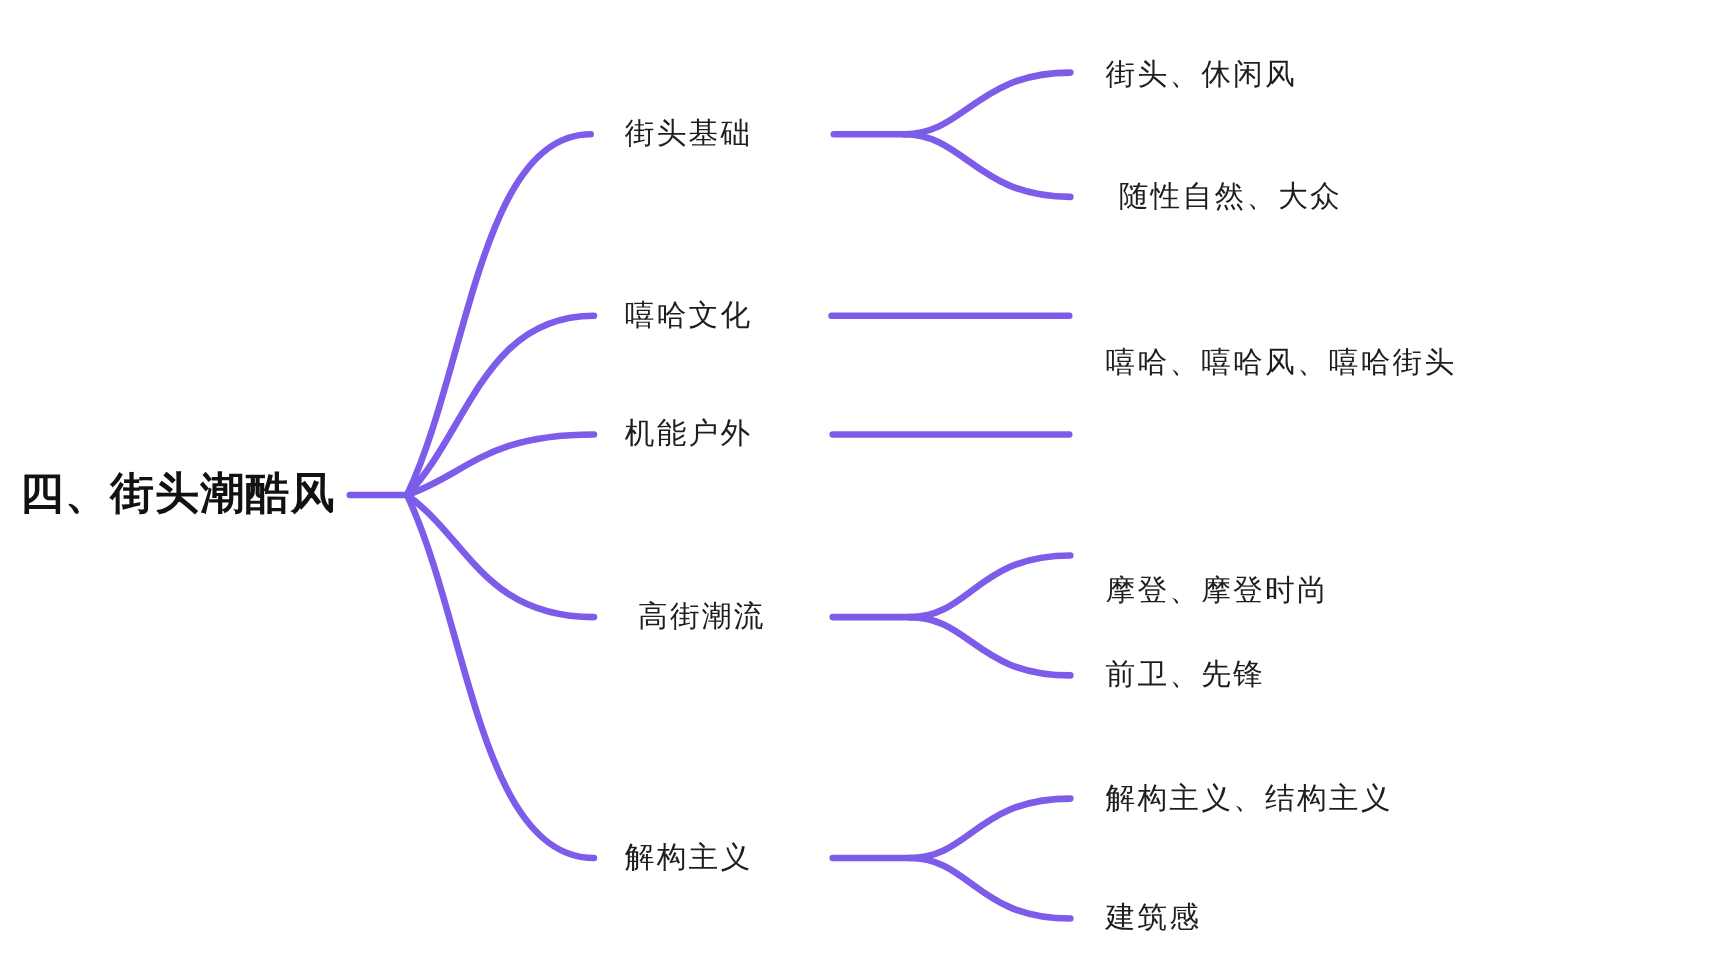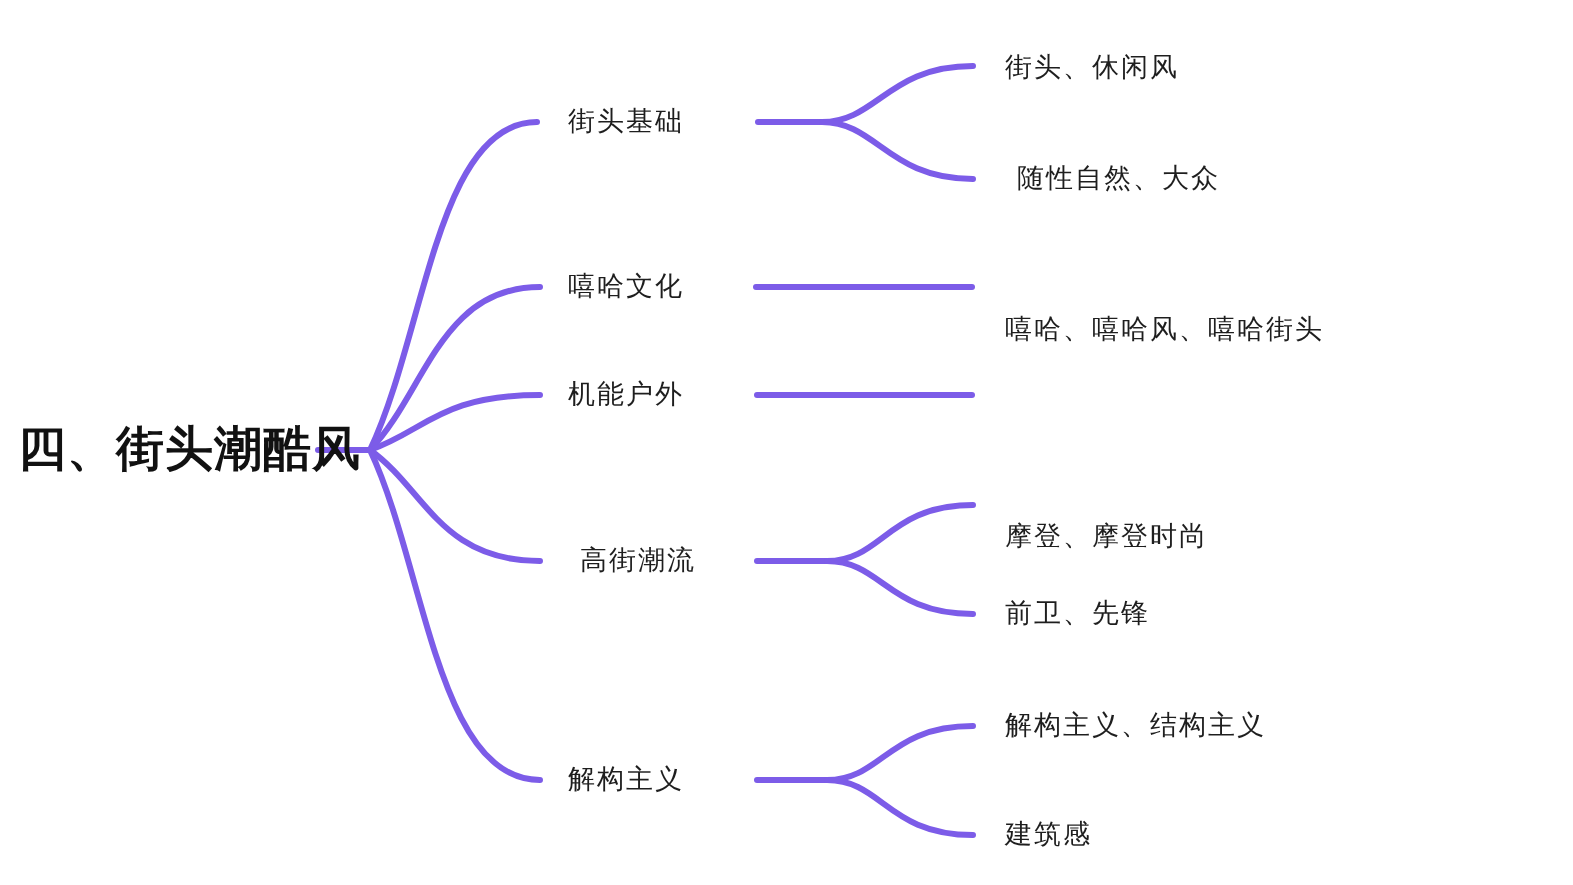--- a/index.html
+++ b/index.html
@@ -33,21 +33,21 @@
   .node {
     position: absolute;
     transform: translateY(-50%);
     white-space: nowrap;
     color: var(--text-color);
     letter-spacing: 2px;
     line-height: 1.1;
     cursor: default;
   }
   .node.root {
-    font-size: 48px;
+    font-size: 40px;
     font-weight: 700;
     letter-spacing: 1px;
     color: #111111;
   }
   .node.branch { font-size: 27px; }
   .node.leaf   { font-size: 27px; }
 </style>
 </head>
 <body>
 

